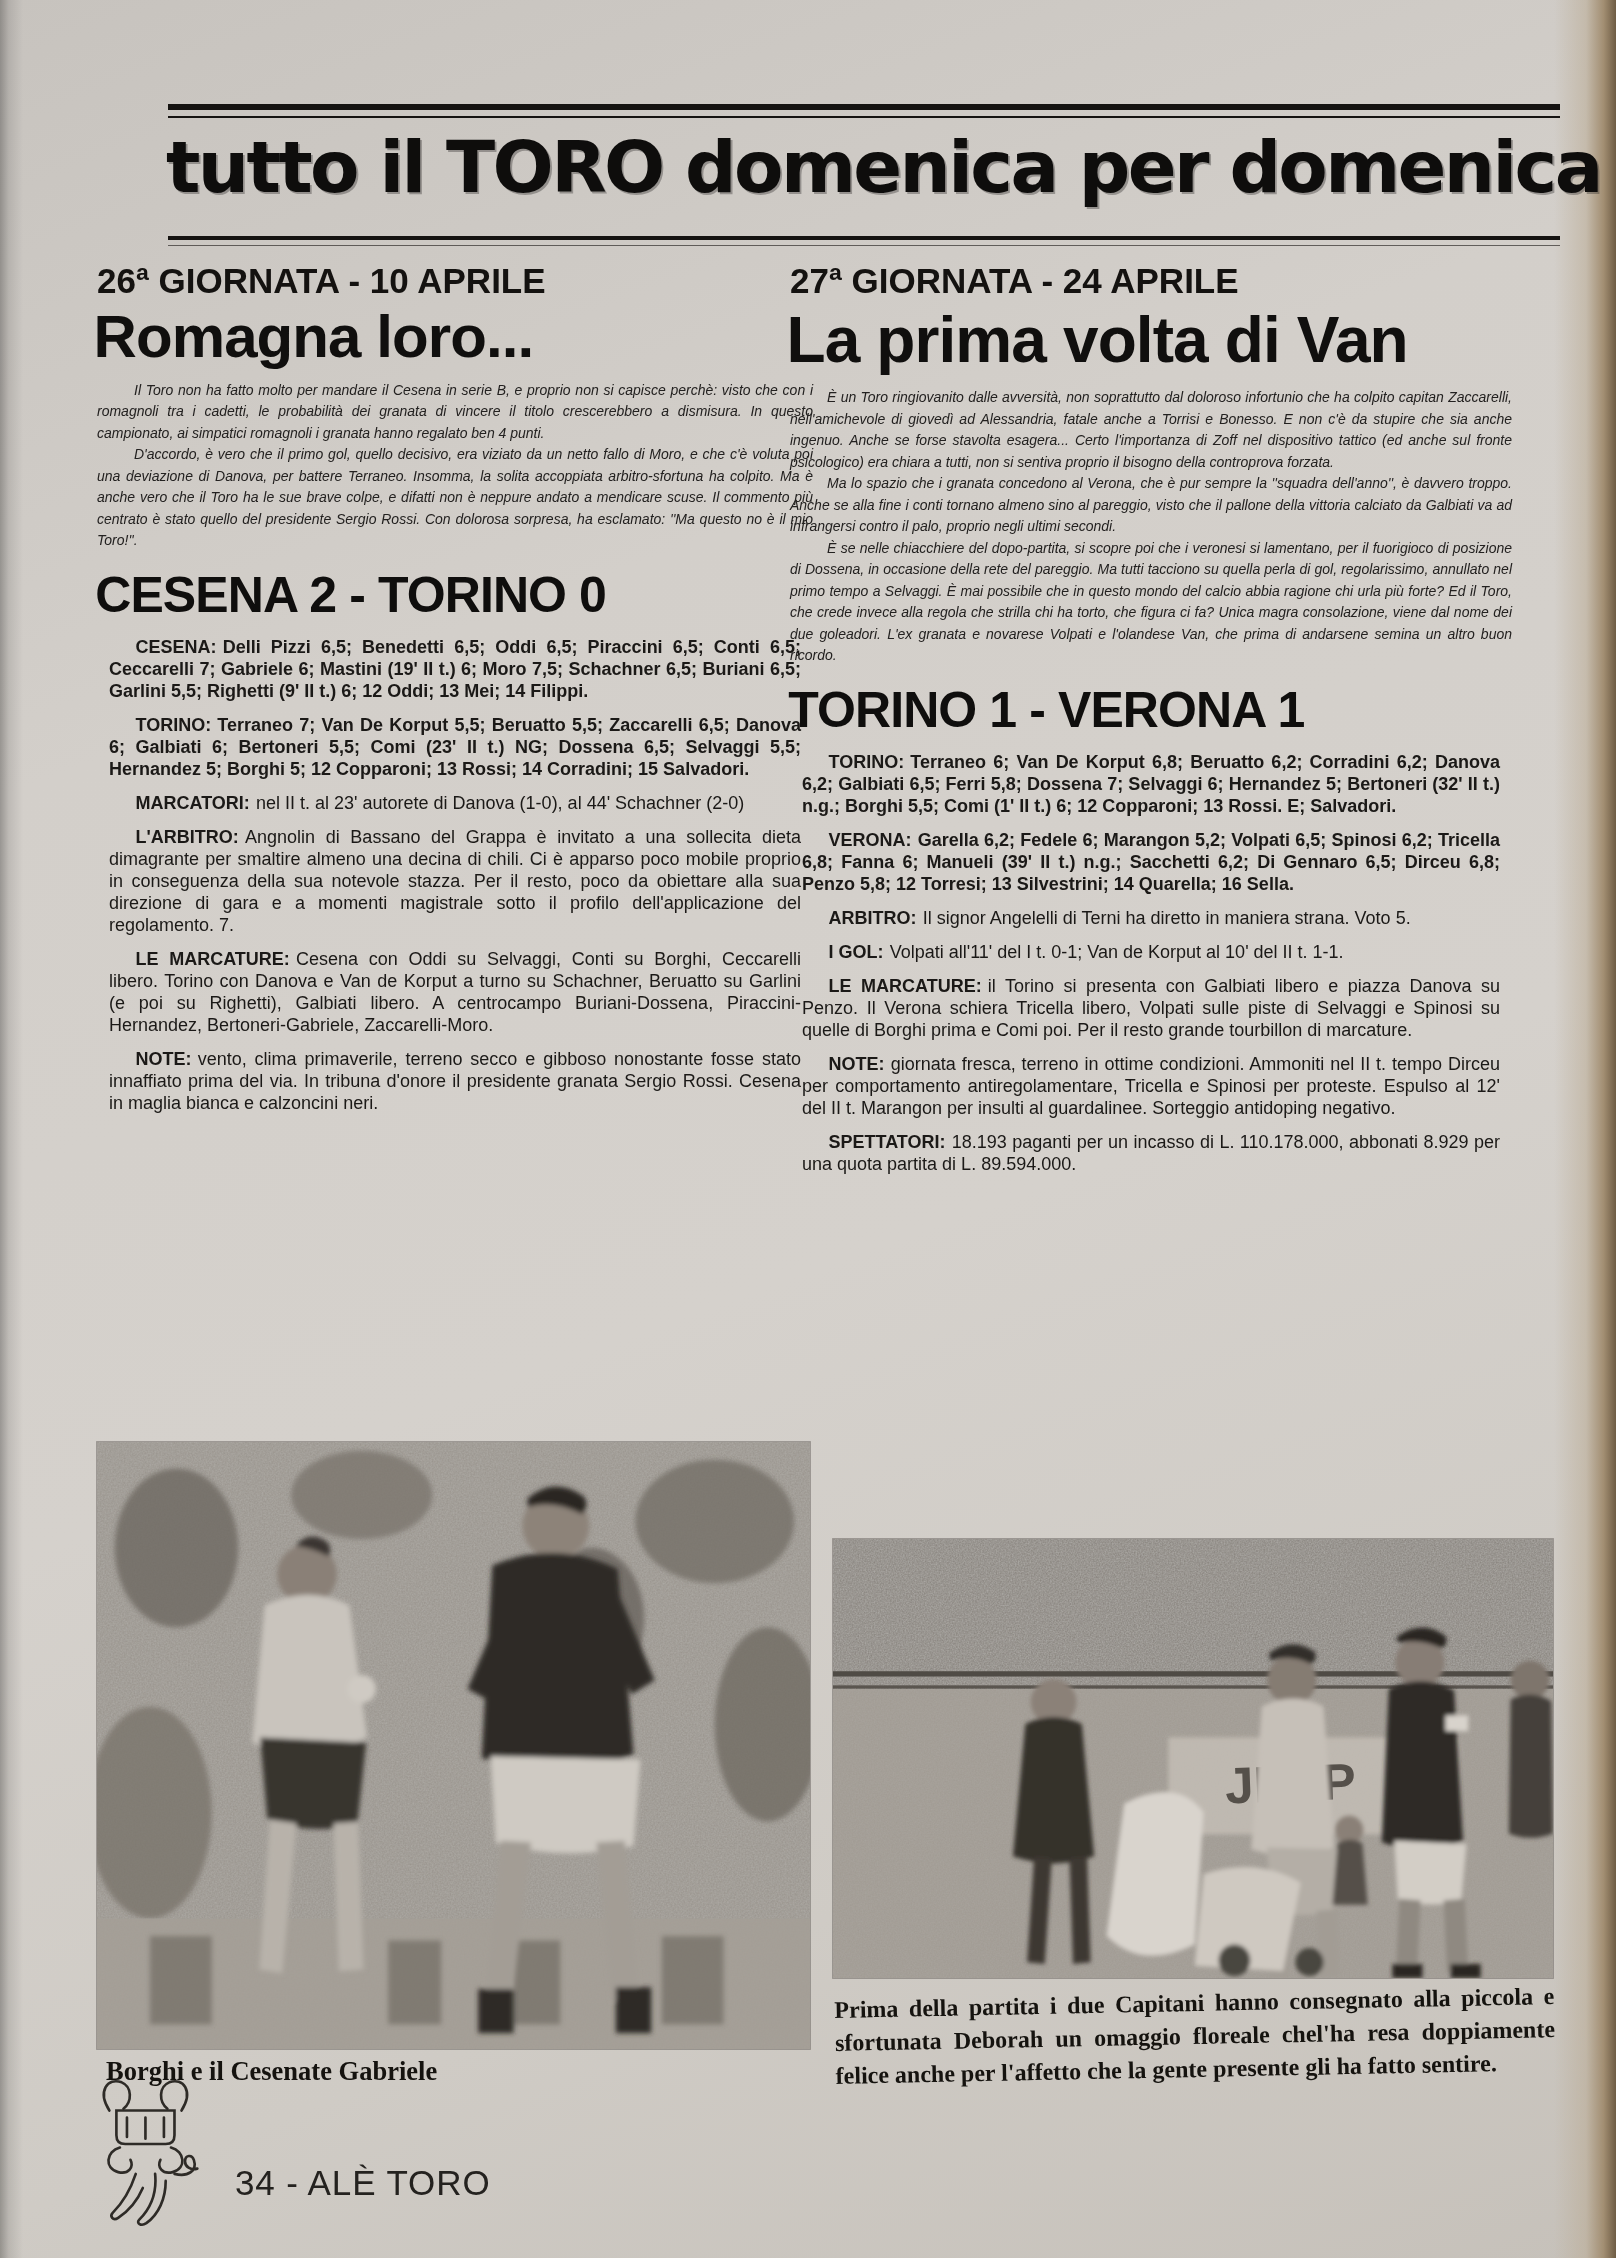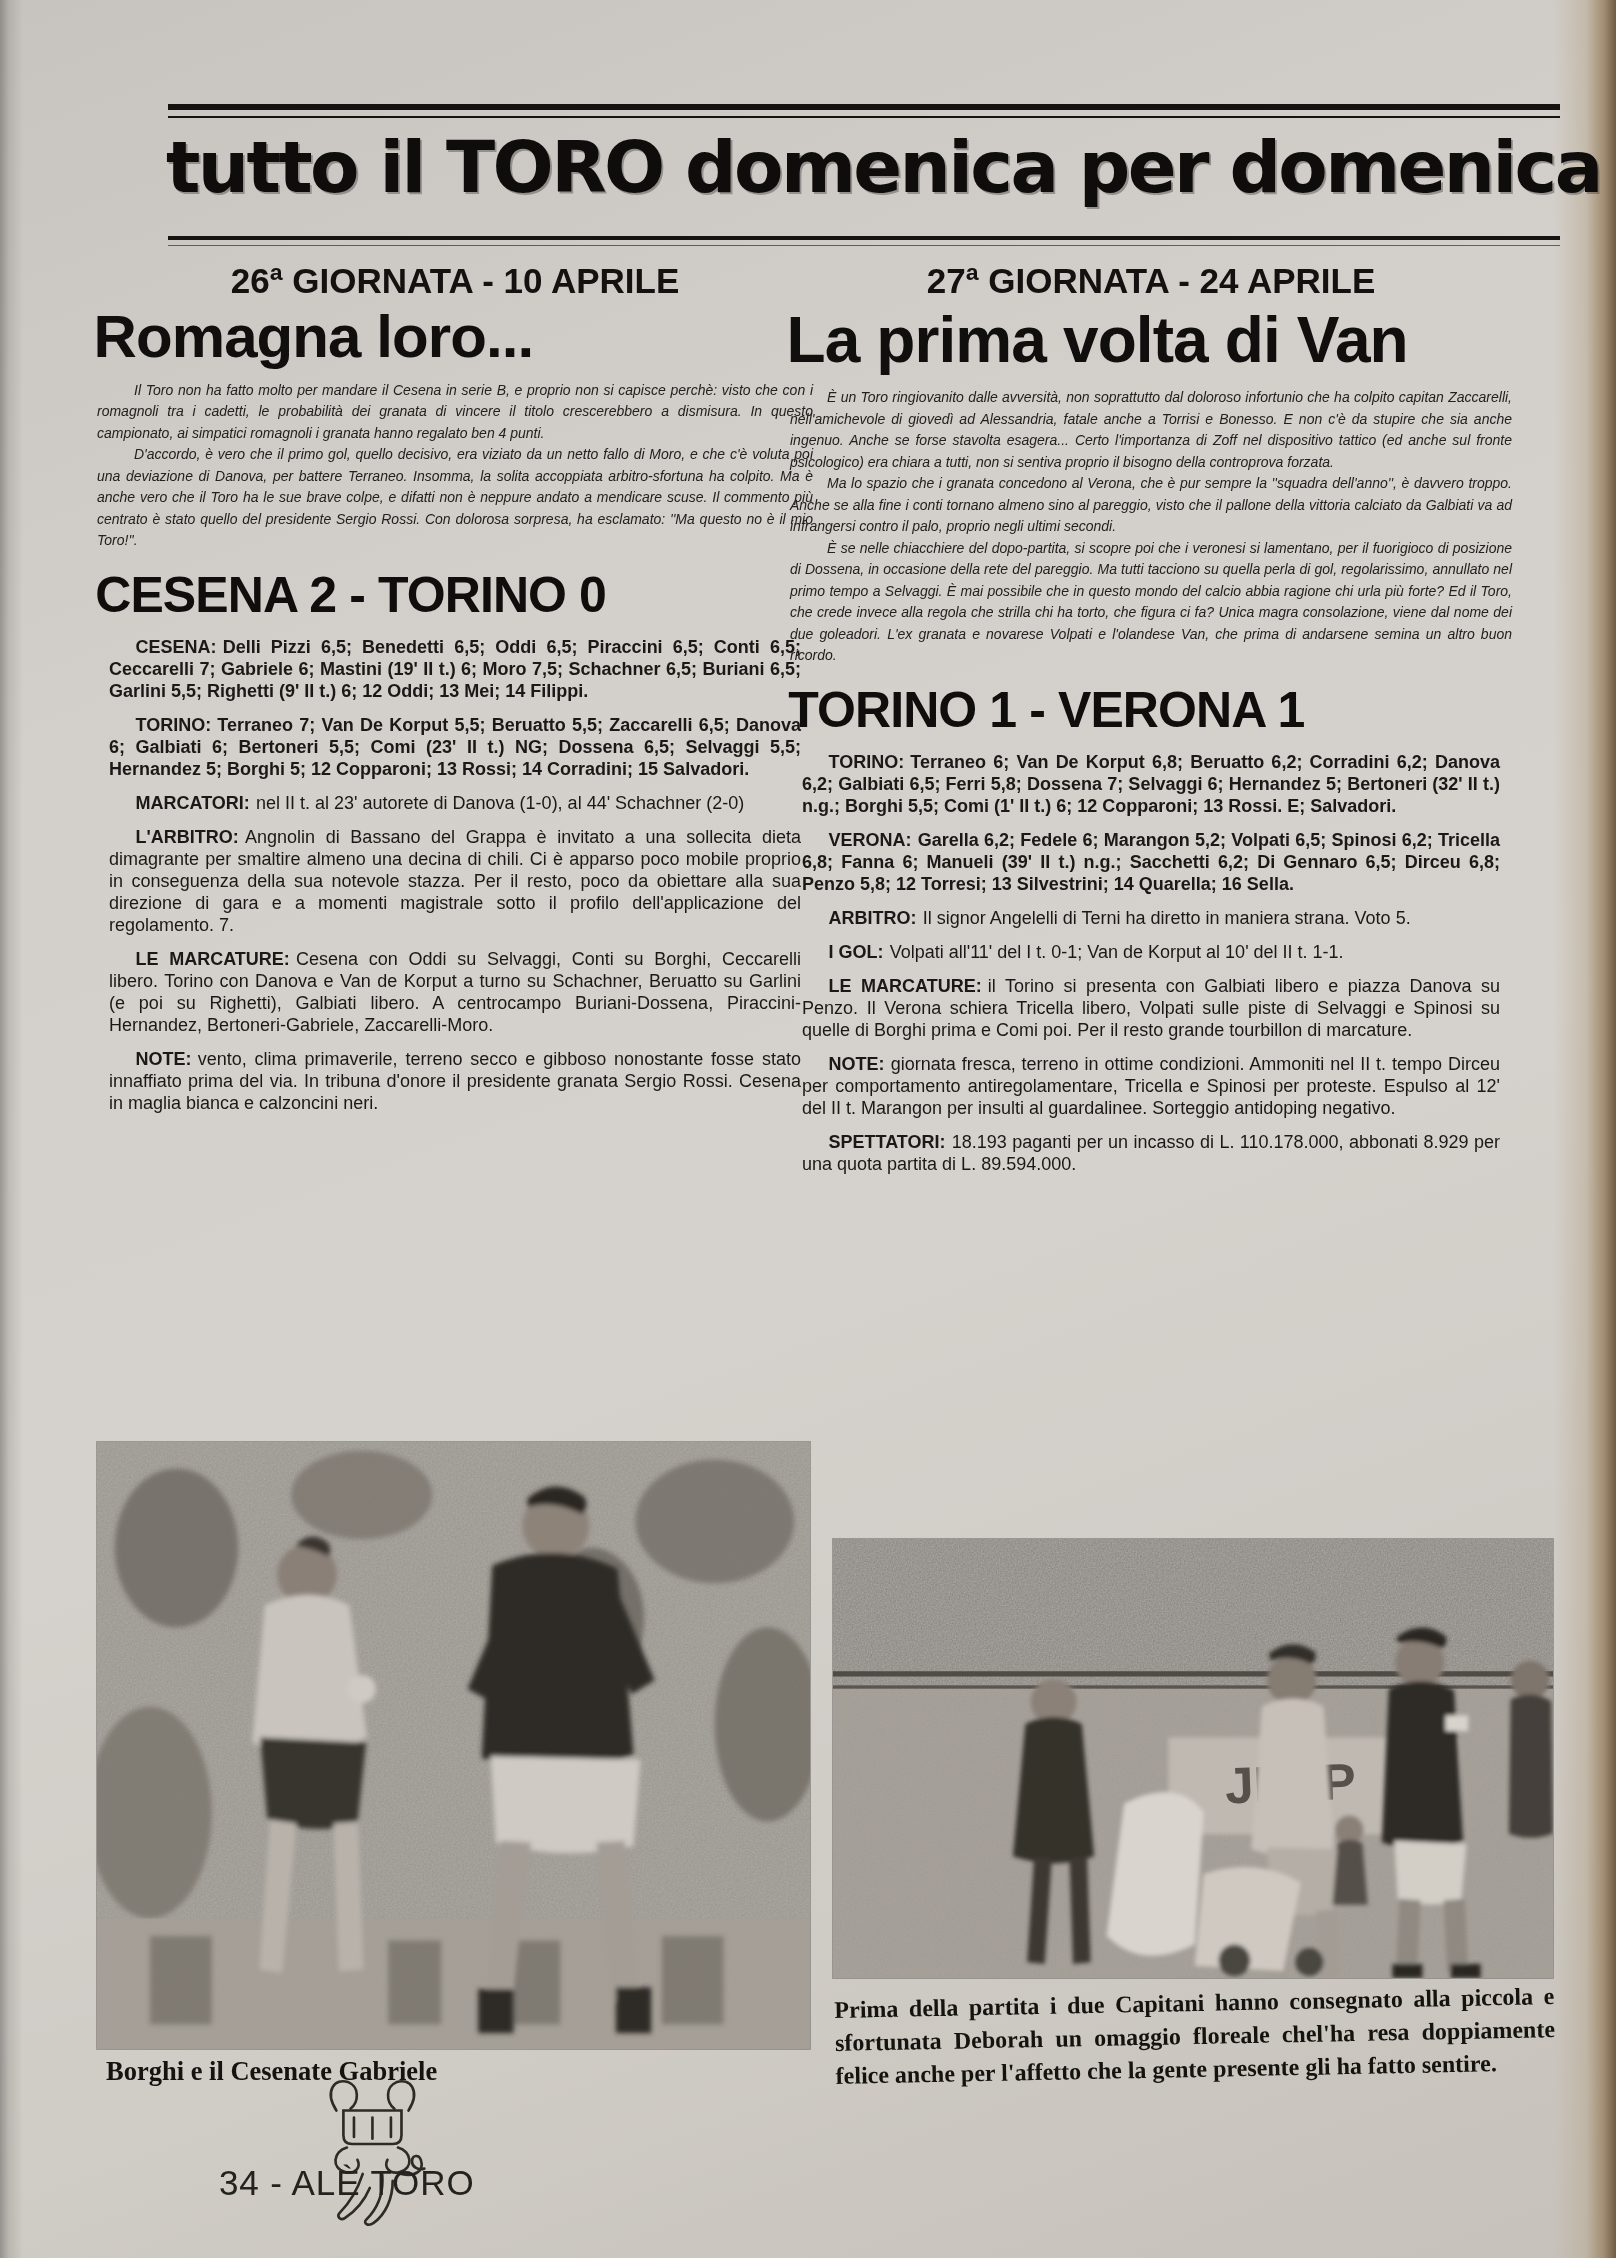--- a/index.html
+++ b/index.html
@@ -10,42 +10,42 @@
         background:
           linear-gradient(to right, rgba(0,0,0,.28) 0px, rgba(0,0,0,.10) 8.8px, rgba(0,0,0,0) 23px),
           linear-gradient(to left, #6e5c44 0px, #a28e72 12.4px, rgba(186,171,148,.55) 30px, rgba(186,171,148,0) 62px),
           linear-gradient(160deg, #c7c3be 0%, #d3cfca 28%, #d5d1cc 55%, #cfcbc5 78%, #c6c1ba 100%);}
   .rule{position:absolute;background:#151311;}
   
   .masthead{position:absolute;left:166px;top:125px;width:1394px;
             font-family:"DejaVu Sans",sans-serif;font-weight:bold;
             font-size:72px;letter-spacing:-2.6px;white-space:nowrap;
             color:#0e0d0c;text-shadow:1.8px 1.8px 0 rgba(40,38,36,.35);}
-  .kicker{font-size:35px;font-weight:bold;letter-spacing:0px;color:#141210;text-align:center;}
+  .kicker{font-size:35px;font-weight:bold;letter-spacing:0px;color:#141210;}
   .headline{font-weight:bold;color:#100f0e;letter-spacing:-0.9px;line-height:1.02;}
   .hl-left{font-size:60px;margin:5.3px 0 12.4px -3.5px;}
   .hl-right{font-size:64px;margin:7px 0 14px -3.5px;}
   .col{position:absolute;top:261px;}
   #col-left{left:97px;width:716px;}
   #col-right{left:790px;width:722px;}
   .body-copy p{font-style:italic;font-size:14px;line-height:21.5px;
                text-align:justify;margin:0;text-indent:37px;color:#232120;}
   .match-title{font-size:50px;font-weight:bold;letter-spacing:-0.9px;
                margin:14px 0 10.6px -1.8px;color:#0f0e0d;white-space:nowrap;}
   .stats p{font-size:18px;line-height:22px;text-align:justify;margin:12px;
            text-indent:26.5px;color:#1b1917;}
   .stats p.bold-stat{font-weight:bold;}
   .stat-label{font-weight:bold;margin-right:6.2px;}
   .photo{position:absolute;background:#8f8a84;box-shadow:0 0 0 0.9px rgba(60,56,52,.4);}
   .photo svg{display:block;width:100%;height:100%;}
   .caption{font-family:"Liberation Serif",serif;font-weight:bold;color:#15130f;}
   #cap-left{position:absolute;left:106px;top:2056px;width:670px;font-size:26.5px;}
   #cap-right{position:absolute;left:835px;top:1987px;width:720px;font-size:24px;
              line-height:33px;text-align:justify;transform:rotate(-1.1deg);}
-  #footer{position:absolute;left:74px;top:2075px;width:618px;height:159px;text-align:center;}
+  #footer{position:absolute;left:90px;top:2075px;width:618px;height:159px;}
   #page-num{position:absolute;left:145px;top:88px;font-size:35px;color:#24221f;
             letter-spacing:0.9px;white-space:nowrap;}
   .noselect{user-select:none;}
 </style>
 </head>
 <body>
 
 <div id="stage" class="noselect">
   <div id="page">
 

